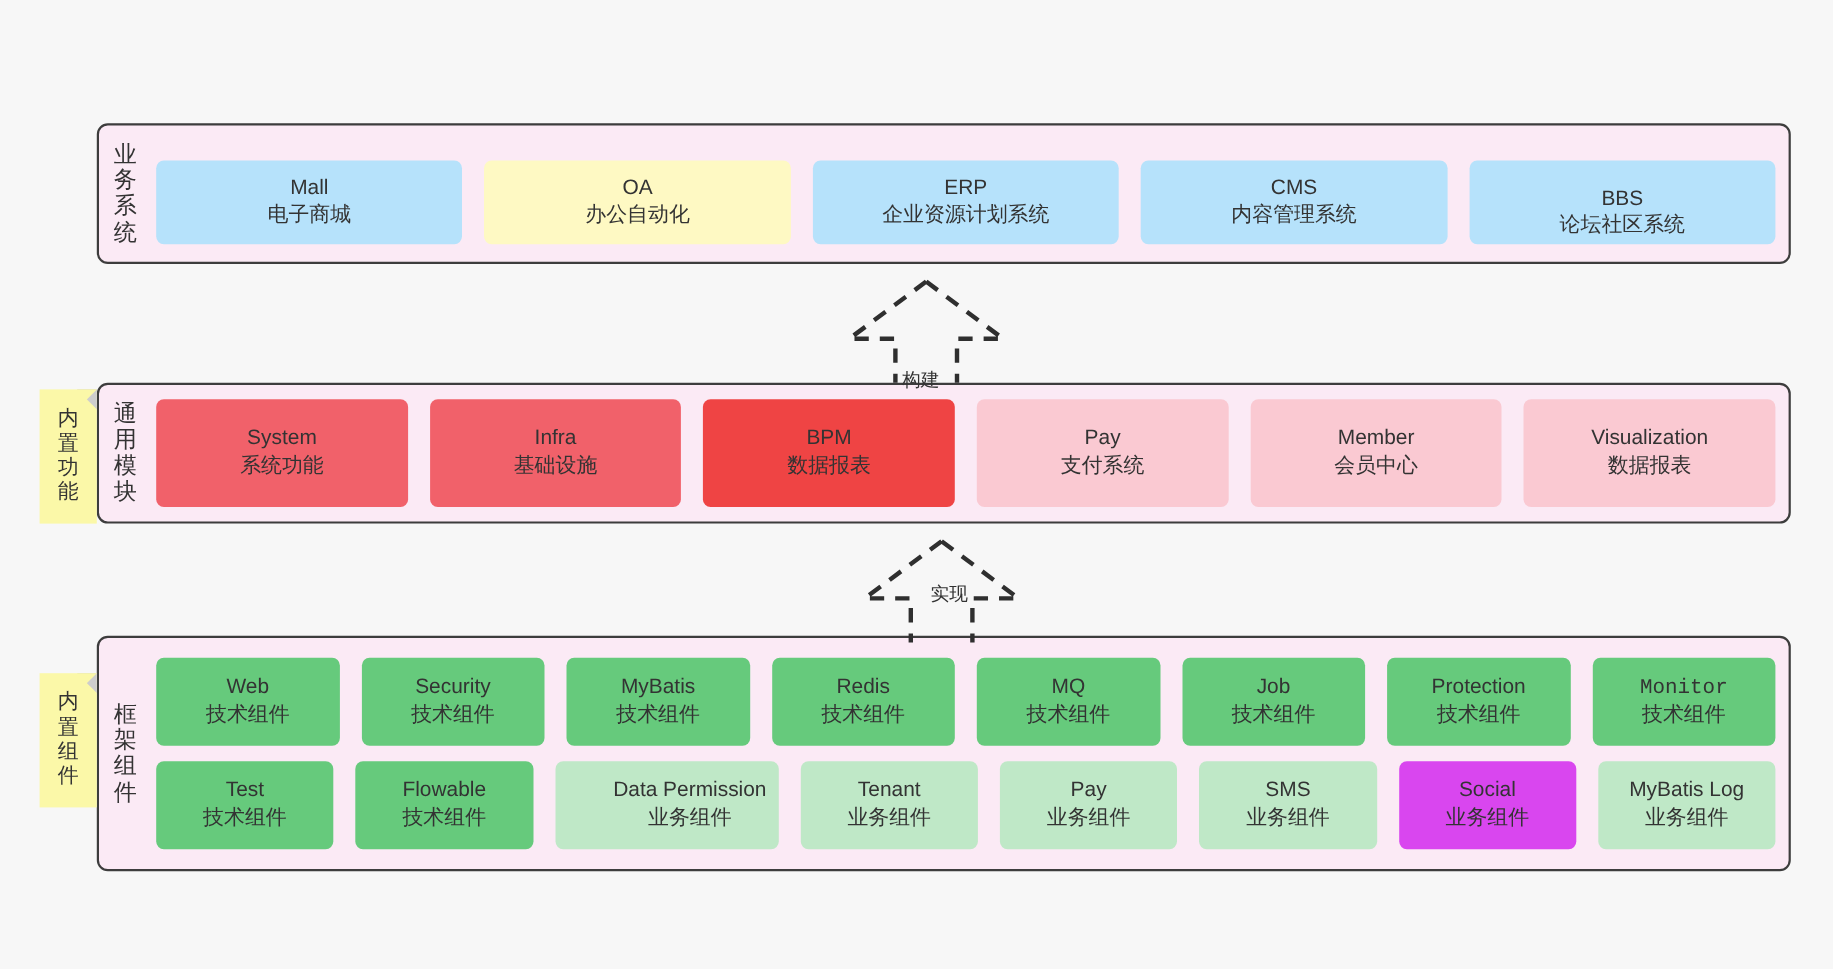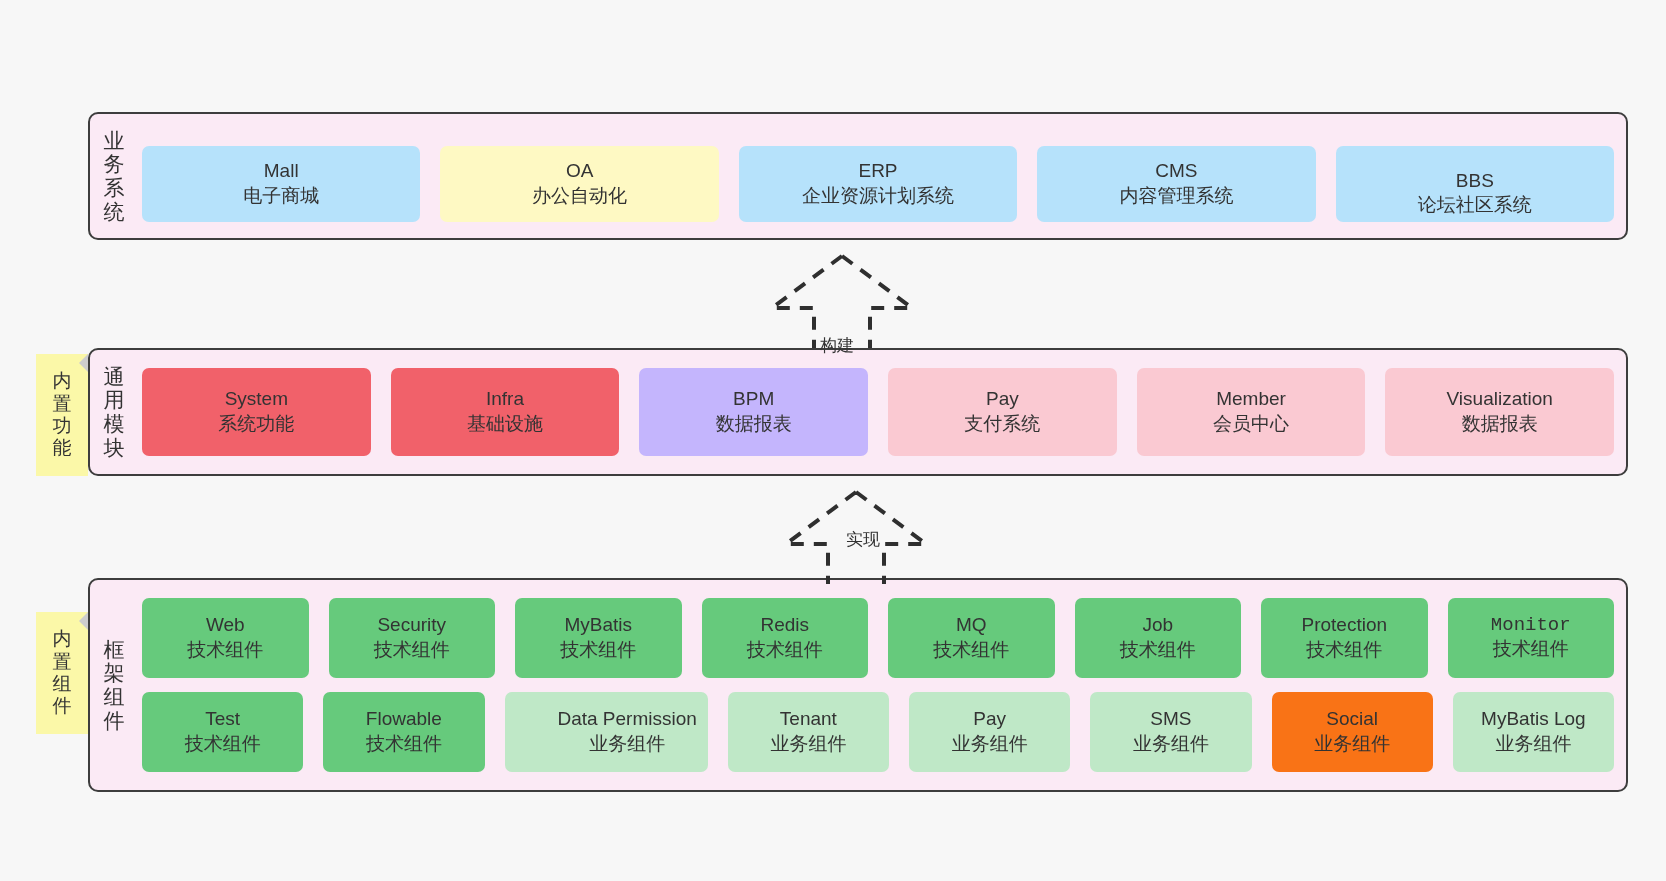--- a/index.html
+++ b/index.html
@@ -72,21 +72,21 @@
   }
   .card .t1{display:block;}
   .card .t2{display:block;}
   .card.blue{background:#b6e2fb;margin-top:16px;}
   .card.red{background:#f1616a;}
   .card.pink{background:#fac9d2;}
   .card.green{background:#66ca7c;}
   .card.lightgreen{background:#bfe8c7;}
 
   .layer-biz .card{height:76px;}
-  .layer-common .card{height:88px;}
+  .layer-common .card{height:98px;}
   .layer-frame .card{height:80px;}
 
   
   .layer-biz{left:88px;top:112px;width:1540px;height:128px;}
   .layer-common{left:88px;top:348px;width:1540px;height:128px;}
   .layer-frame{left:88px;top:578px;width:1540px;height:214px;}
 
   .layer-common .layer-body,
   .layer-biz .layer-body{justify-content:center;}
 
@@ -206,21 +206,21 @@
     <div class="layer-body">
       <div class="row">
         <div class="card red" style="background: rgb(241, 97, 106);">
           <span class="t1">System</span>
           <span class="t2">系统功能</span>
         </div>
         <div class="card red" style="background: rgb(241, 97, 106);">
           <span class="t1">Infra</span>
           <span class="t2">基础设施</span>
         </div>
-        <div class="card pink" style="background: #c4b5fd;">
+        <div class="card pink" style="background: #ef4444;">
           <span class="t1">BPM</span>
           <span class="t2">数据报表</span>
         </div>
         <div class="card pink" style="background: rgb(250, 201, 210);">
           <span class="t1">Pay</span>
           <span class="t2">支付系统</span>
         </div>
         <div class="card pink" style="background: rgb(250, 201, 210);">
           <span class="t1">Member</span>
           <span class="t2">会员中心</span>
@@ -312,21 +312,21 @@
           <span class="t2">业务组件</span>
         </div>
         <div class="card lightgreen" style="background: rgb(191, 232, 199);">
           <span class="t1">Pay</span>
           <span class="t2">业务组件</span>
         </div>
         <div class="card lightgreen" style="background: rgb(191, 232, 199);">
           <span class="t1">SMS</span>
           <span class="t2">业务组件</span>
         </div>
-        <div class="card lightgreen" style="background: #f97316;">
+        <div class="card lightgreen" style="background: #d946ef;">
           <span class="t1">Social</span>
           <span class="t2">业务组件</span>
         </div>
         <div class="card lightgreen" style="background: rgb(191, 232, 199);">
           <span class="t1">MyBatis Log</span>
           <span class="t2">业务组件</span>
         </div>
       </div>
 
     </div>

